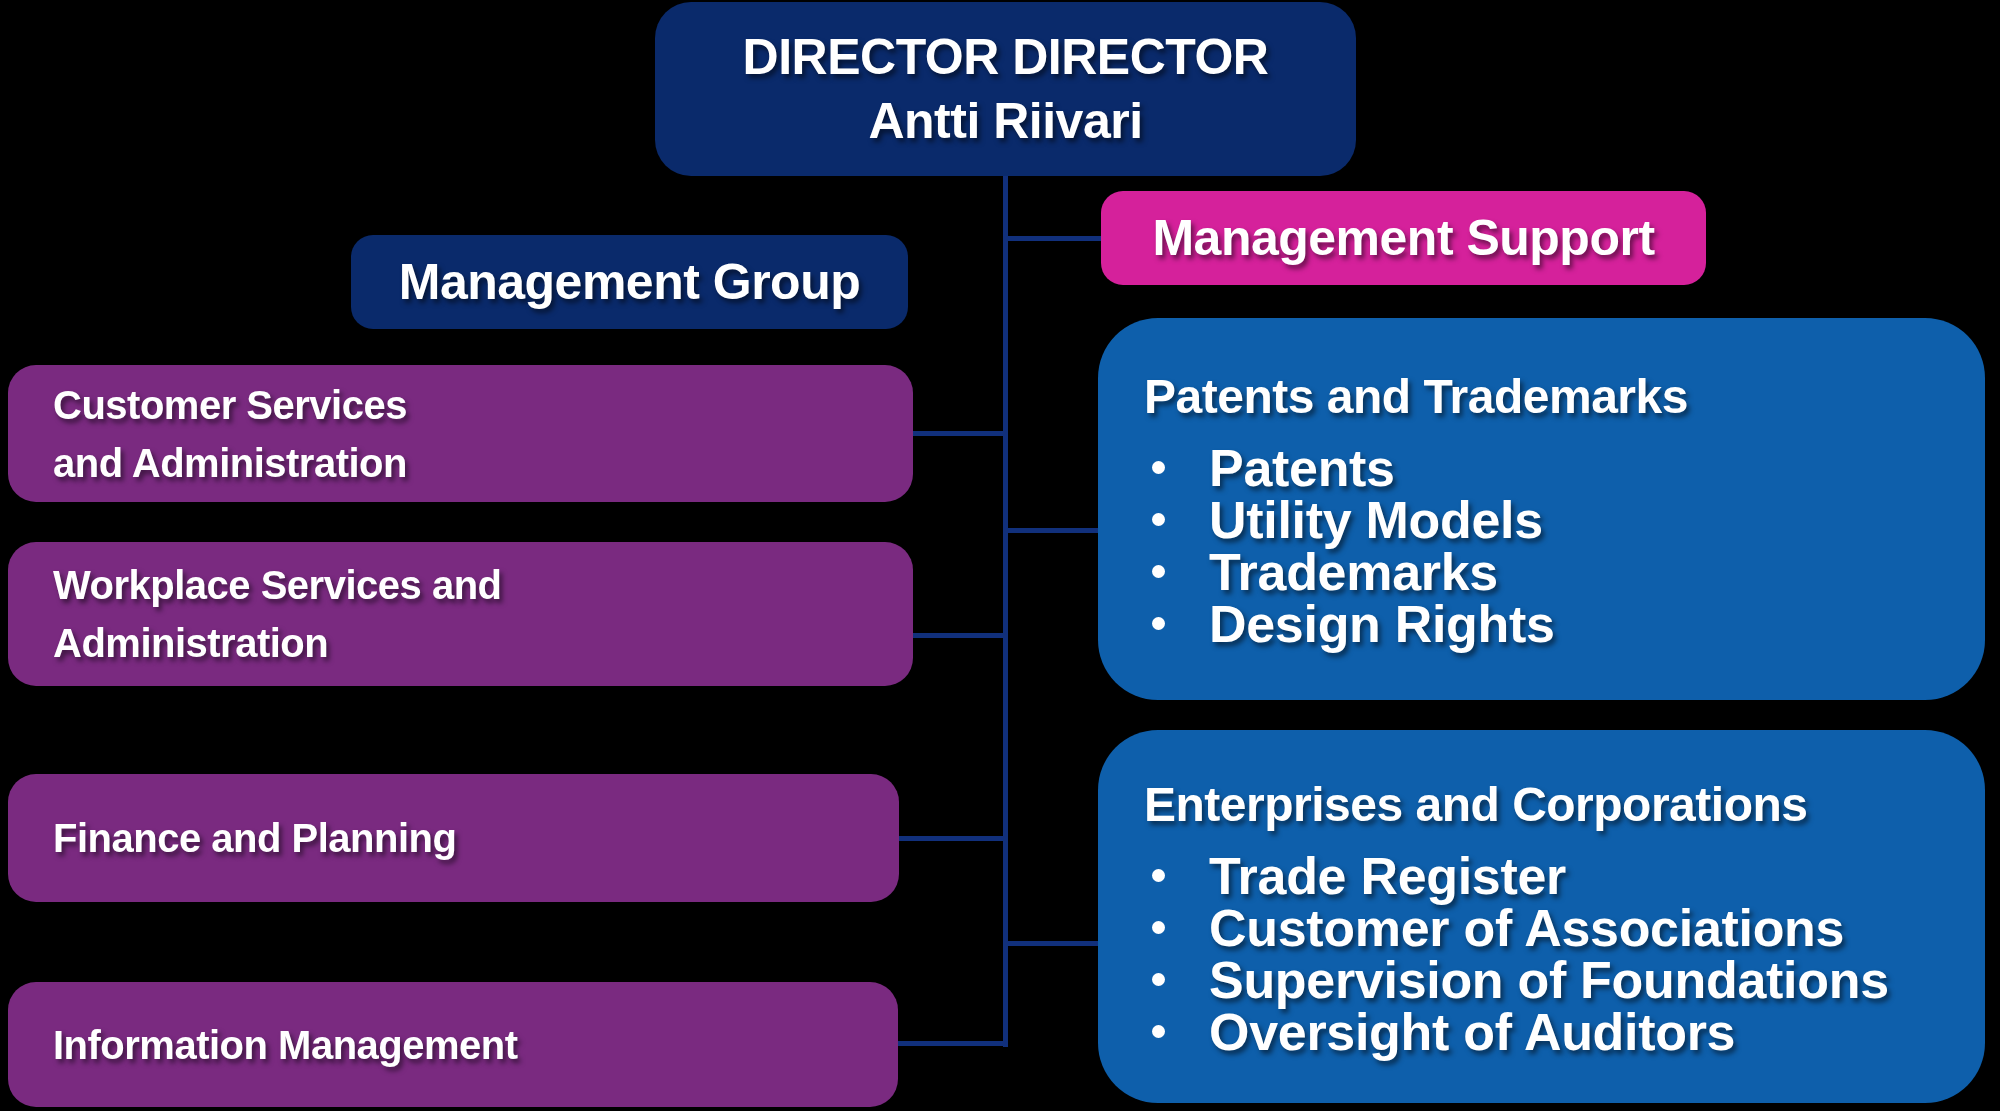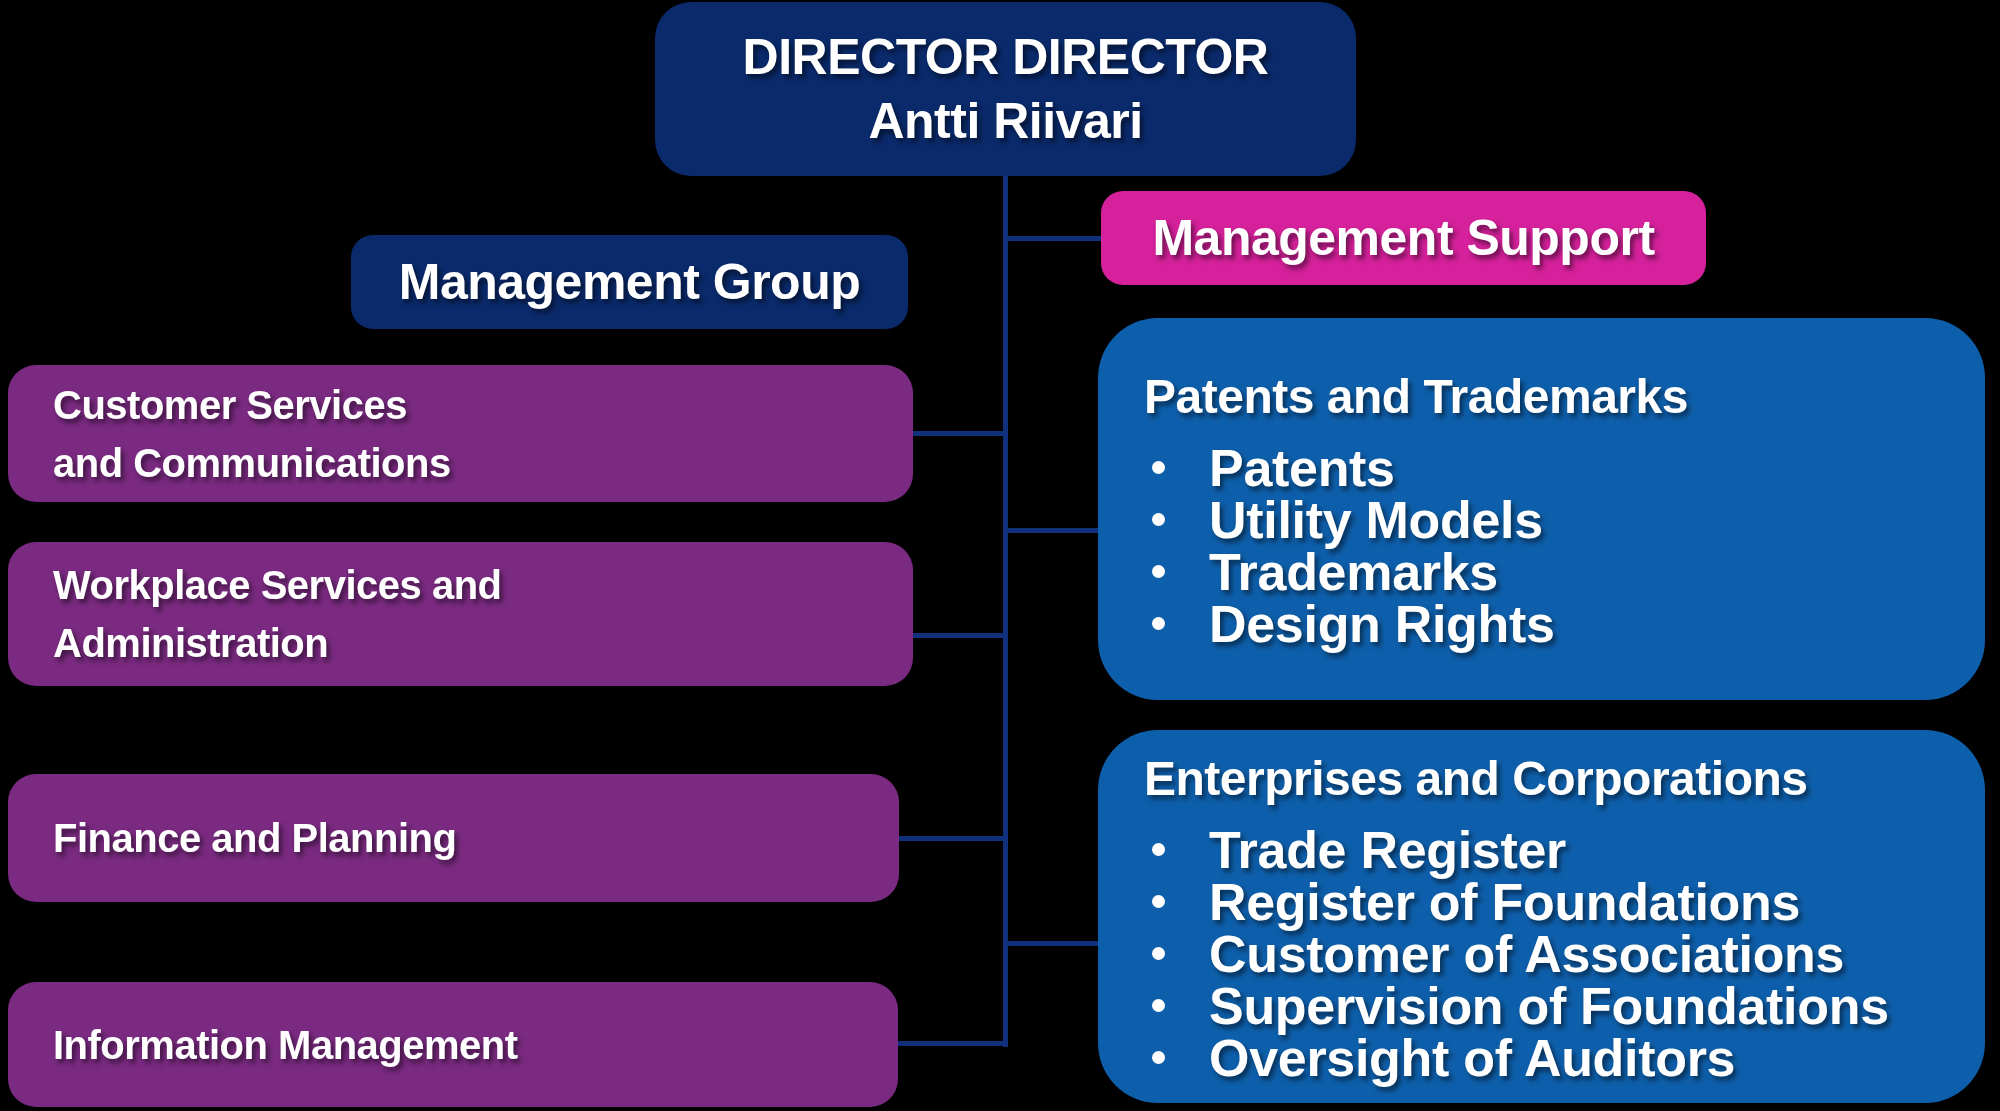--- a/index.html
+++ b/index.html
@@ -144,21 +144,21 @@
 
   <div class="box navy hdr shadowed" id="hdr-group">
     <span>Management Group</span>
   </div>
   <div class="box pink hdr shadowed" id="hdr-support">
     <span>Management Support</span>
   </div>
 
   <div class="box purple division shadowed" id="div-customer">
     <span class="line">Customer Services</span>
-    <span class="line">and Communications</span>
+    <span class="line">and Administration</span>
   </div>
   <div class="box purple division shadowed" id="div-workplace">
     <span class="line">Workplace Services and</span>
     <span class="line">Administration</span>
   </div>
   <div class="box purple division shadowed" id="div-finance">
     <span class="line">Finance and Planning</span>
   </div>
   <div class="box purple division shadowed" id="div-information">
     <span class="line">Information Management</span>
@@ -171,20 +171,19 @@
       <li><span class="dot"></span><span>Utility Models</span></li>
       <li><span class="dot"></span><span>Trademarks</span></li>
       <li><span class="dot"></span><span>Design Rights</span></li>
     </ul>
   </div>
 
   <div class="box blue panel shadowed" id="panel-enterprises">
     <div class="panel-title">Enterprises and Corporations</div>
     <ul>
       <li><span class="dot"></span><span>Trade Register</span></li>
-      <li><span class="dot"></span><span>Register of Foundations</span></li>
       <li><span class="dot"></span><span>Customer of Associations</span></li>
       <li><span class="dot"></span><span>Supervision of Foundations</span></li>
       <li><span class="dot"></span><span>Oversight of Auditors</span></li>
     </ul>
   </div>
 
 </div>
 
 </body></html>

